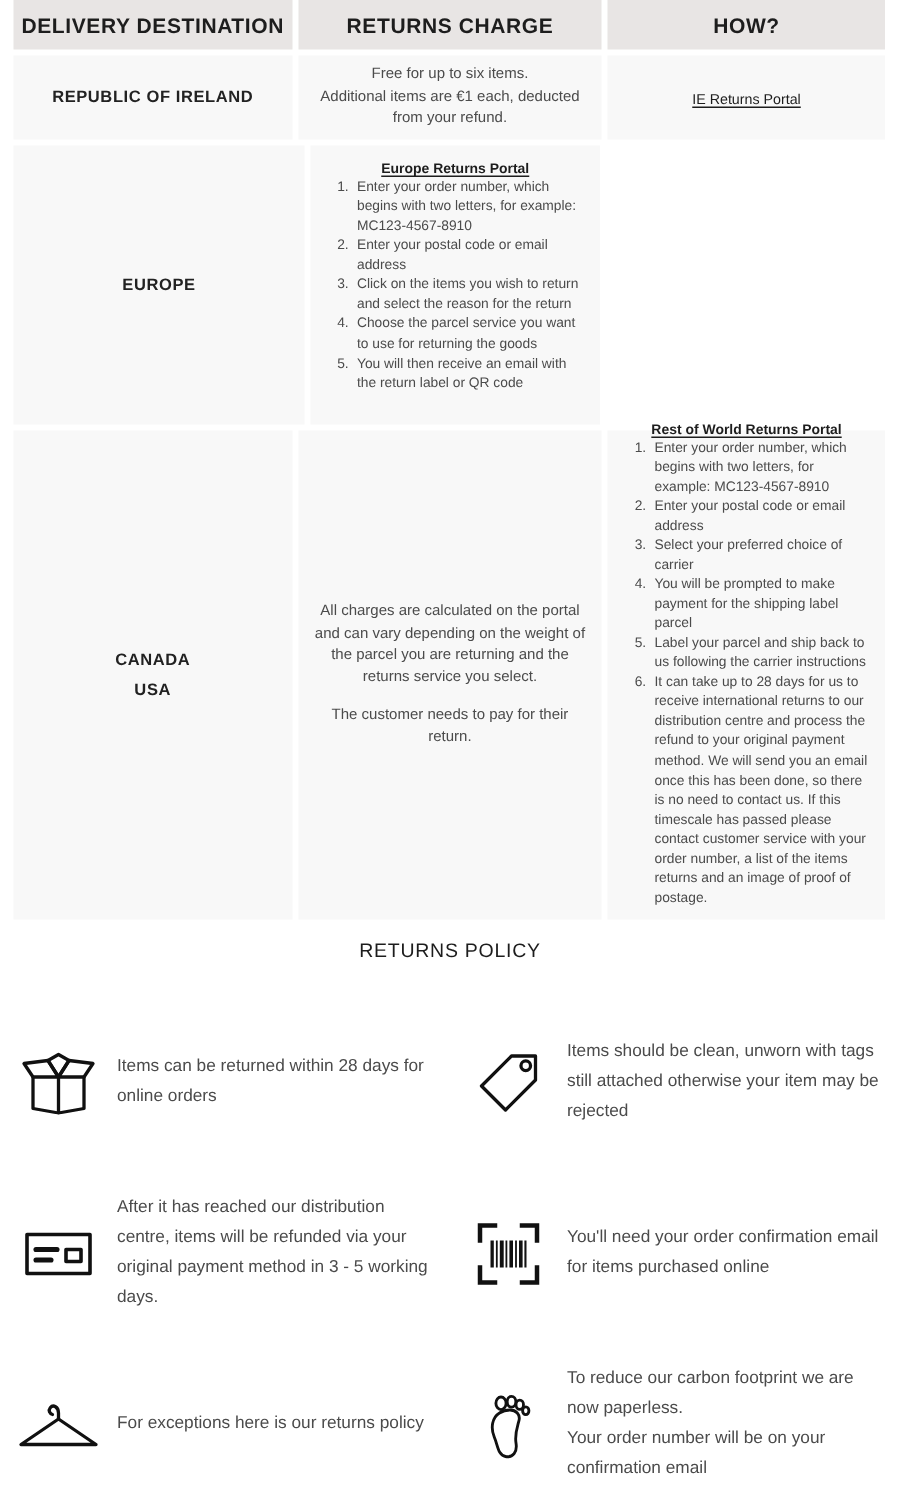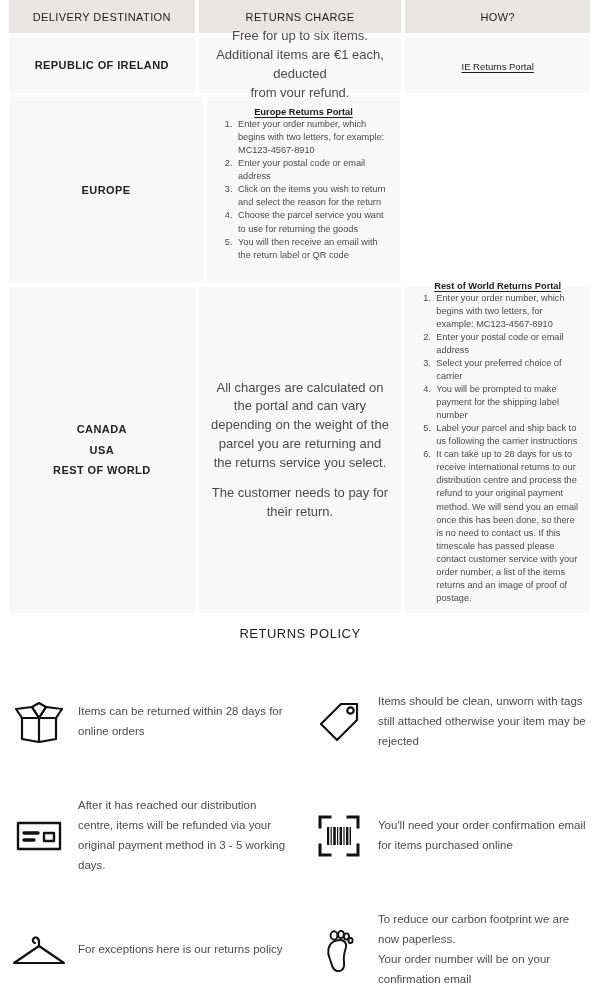--- a/index.html
+++ b/index.html
@@ -34,22 +34,22 @@
   .col-dest   { width: 194px; margin-right: 4px; }
   .col-charge { width: 212px; margin-right: 4px; }
   .col-how    { width: 193px; }
 
   .head-cell {
     background: #e8e5e4;
     height: 33px;
     display: flex;
     align-items: center;
     justify-content: center;
-    font-size: 11px;
-    font-weight: normal;
+    font-size: 14px;
+    font-weight: bold;
     letter-spacing: 0.4px;
     color: #1d1d1d;
     text-align: center;
   }
   .body-cell {
     background: #f8f8f8;
     display: flex;
     align-items: center;
     justify-content: center;
     padding: 8px 10px;
@@ -60,21 +60,21 @@
   }
 
   .dest-text {
     font-size: 11px;
     font-weight: bold;
     letter-spacing: 0.4px;
     color: #222222;
     line-height: 1.85;
   }
   .charge-text {
-    font-size: 13px;
+    font-size: 10px;
     line-height: 1.45;
     color: #4b4b4b;
     text-align: center;
   }
   .charge-text .para2 { margin-top: 11px; }
 
   .portal-title {
     font-size: 9.3px;
     font-weight: bold;
     color: #1d1d1d;
@@ -208,37 +208,36 @@
         </ol>
       </div>
     </div>
   </div>
 
   <div class="tbl-row row-row">
     <div class="cell col-dest body-cell">
       <div class="cell-inner">
         <div class="dest-text">CANADA</div>
         <div class="dest-text">USA</div>
-        <div class="dest-text">REST OF WORLD</div>
       </div>
     </div>
     <div class="cell col-charge body-cell">
       <div class="cell-inner charge-text">
         <div>All charges are calculated on the portal and can vary depending on the weight of the parcel you are returning and the returns service you select.</div>
         <div class="para2">The customer needs to pay for their return.</div>
       </div>
     </div>
     <div class="cell col-how body-cell">
       <div class="cell-inner">
         <a class="portal-title">Rest of World Returns Portal</a>
         <ol class="steps">
           <li>Enter your order number, which begins with two letters, for example: MC123-4567-8910</li>
           <li>Enter your postal code or email address</li>
           <li>Select your preferred choice of carrier</li>
-          <li>You will be prompted to make payment for the shipping label number</li>
+          <li>You will be prompted to make payment for the shipping label parcel</li>
           <li>Label your parcel and ship back to us following the carrier instructions</li>
           <li>It can take up to 28 days for us to receive international returns to our distribution centre and process the refund to your original payment method. We will send you an email once this has been done, so there is no need to contact us. If this timescale has passed please contact customer service with your order number, a list of the items returns and an image of proof of postage.</li>
         </ol>
       </div>
     </div>
   </div>
 </div>
 
 <div id="policy-section">
   <div id="policy-title">RETURNS POLICY</div>

